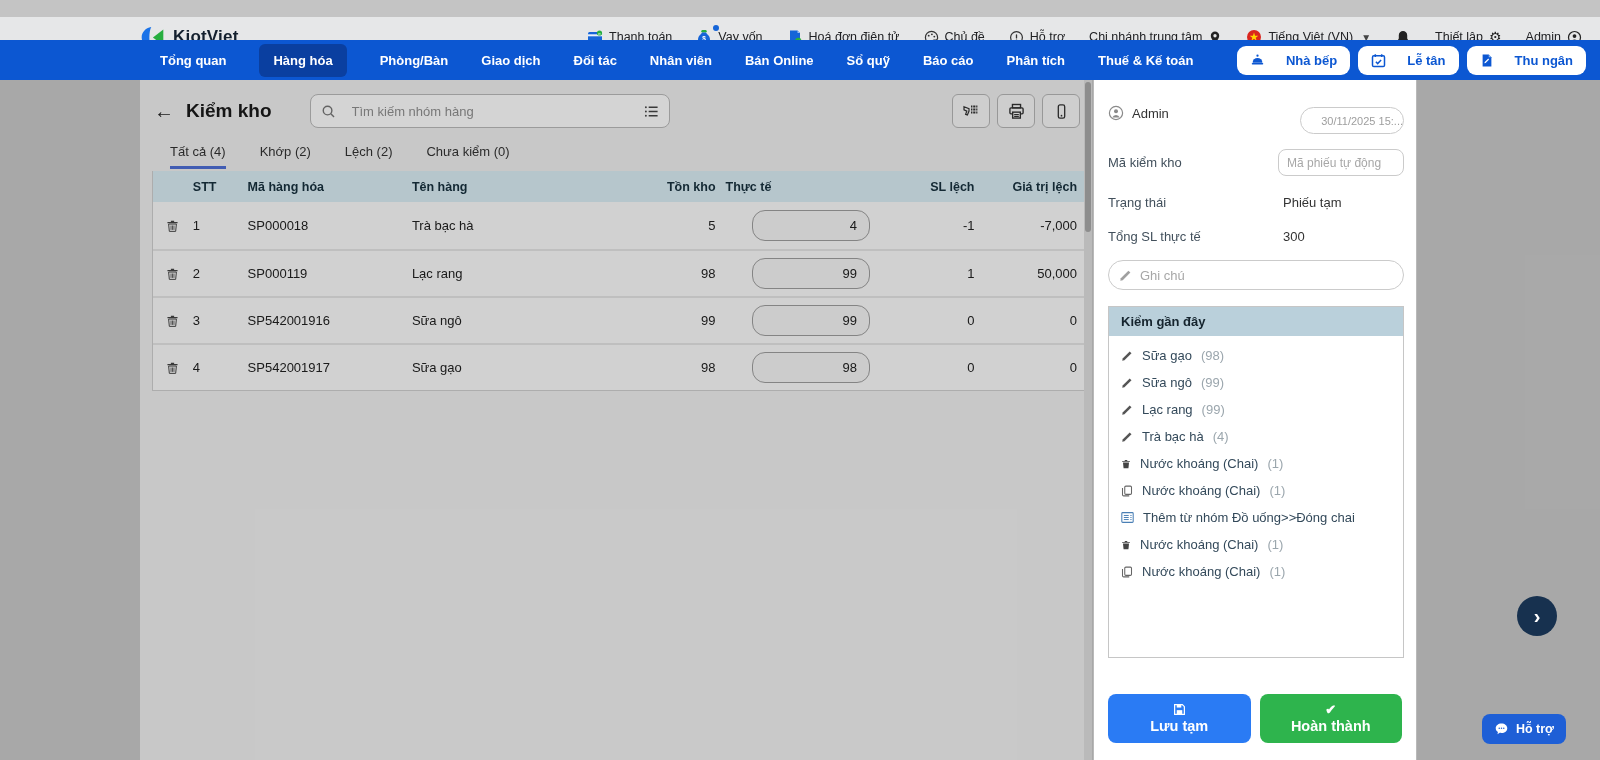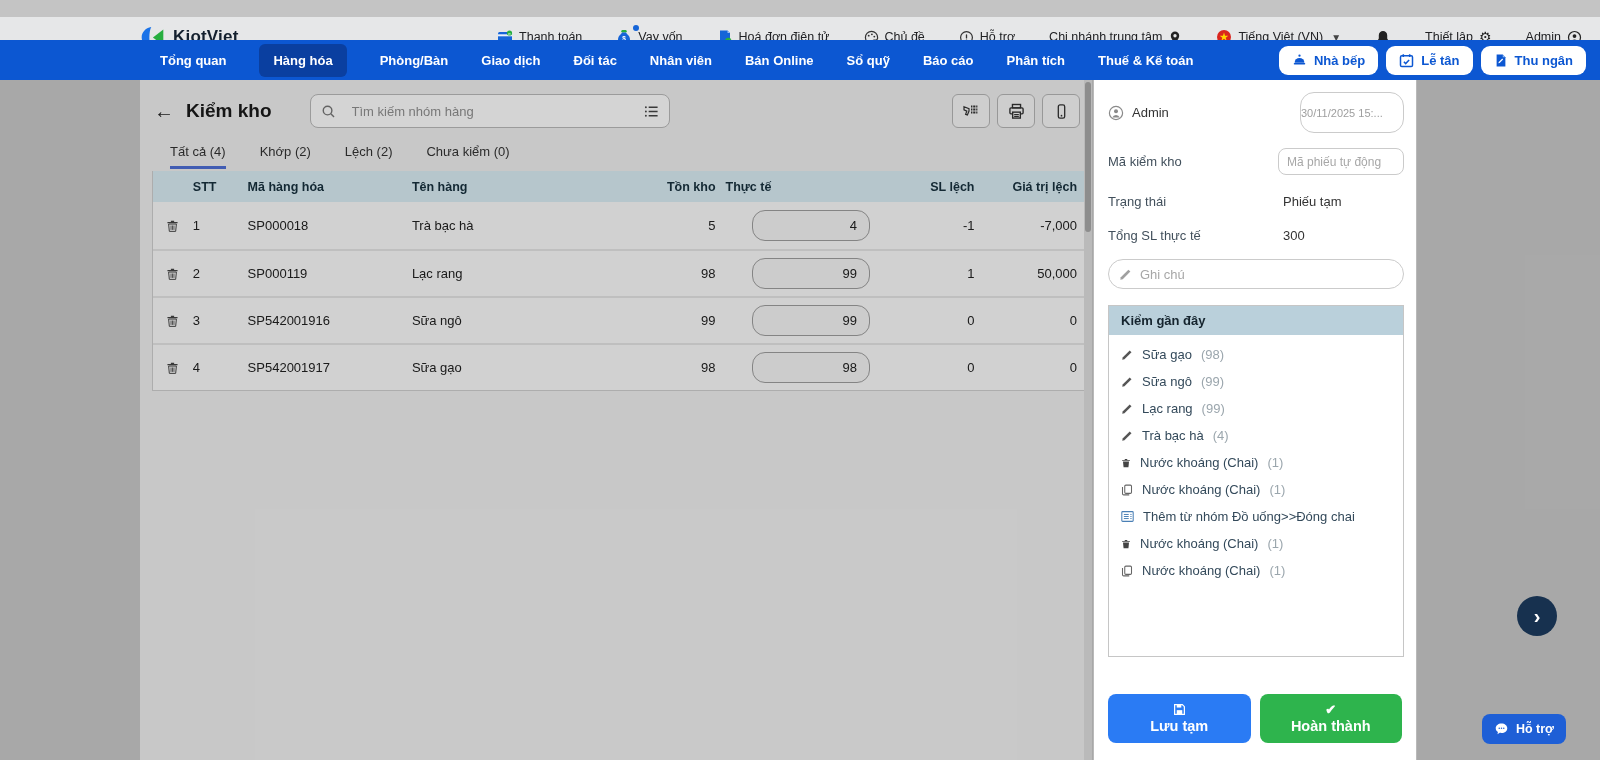--- a/index.html
+++ b/index.html
@@ -5,38 +5,38 @@
   * { box-sizing: border-box; margin: 0; padding: 0; }
   html,body { width:1600px; height:760px; overflow:hidden;
     font-family:"Liberation Sans", sans-serif; background:#c4c4c4; }
   .icon svg { display:block; }
 
   
   .topbar { position:absolute; left:0; top:17px; width:1600px; height:40px;
     background:#e6e7e8; display:flex; align-items:center; padding:0 18px 0 140px; z-index:10;}
   .brand { display:flex; align-items:center; gap:8px; }
   .brand-name { font-size:17px; font-weight:700; color:#14202e; letter-spacing:.2px; }
-  .top-items { margin-left:auto; display:flex; align-items:center; gap:34px; }
+  .top-items { margin-left:auto; display:flex; align-items:center; gap:24px; }
   .top-item { display:flex; align-items:center; gap:6px; font-size:12.5px; color:#202124;
     cursor:pointer; position:relative; }
   .beta-badge { position:absolute; left:18px; top:24px; background:#23a455; color:#fff;
     font-size:9px; font-weight:700; padding:1px 5px; border-radius:3px; z-index:12;}
   .loan-dot { position:absolute; right:-7px; top:-4px; width:6px; height:6px; border-radius:50%;
     background:#1565d8; }
   .caret { font-size:10px; color:#444; margin-left:2px; }
 
   
   .navbar { position:absolute; left:0; top:40px; width:1600px; height:40px; background:#0c57d2;
     display:flex; align-items:center; padding:0 14px 0 160px; z-index:10; }
   .nav-items { display:flex; align-items:center; gap:33px; }
   .nav-item { color:#fff; font-size:13px; font-weight:700; cursor:pointer; white-space:nowrap; }
   .nav-item.active { background:#0a3fa0; padding:9px 14px; border-radius:6px; }
   .nav-buttons { margin-left:auto; display:flex; gap:8px; }
   .nav-btn { background:#fff; color:#0c57d2; font-size:13px; font-weight:700; border:none;
-    border-radius:9px; padding:7px 13px; display:flex; align-items:center; gap:7px; cursor:pointer;
+    border-radius:9px; padding:7px 13px; display:flex; align-items:center; gap:21px; cursor:pointer;
     font-family:"Liberation Sans",sans-serif;}
 
   
   .main { position:absolute; left:0; top:80px; width:1600px; height:680px; background:#c9c9c9; }
   .work { position:absolute; left:140px; top:0; width:952px; height:680px; background:#efefef; }
   .scrim-left { position:absolute; left:0; top:0; width:1093px; height:680px;
     background:rgba(0,0,0,0.16); z-index:2; pointer-events:none; }
   .scrim-right { position:absolute; left:1417px; top:0; width:183px; height:680px;
     background:rgba(0,0,0,0.16); z-index:2; pointer-events:none; }
 
@@ -77,23 +77,23 @@
   .work-scrollbar { position:absolute; left:944px; top:0; width:8px; height:680px; background:#dedede; }
   .work-scrollbar .thumb { position:absolute; left:1px; top:2px; width:6px; height:150px;
     background:#a9a9a9; border-radius:3px; }
 
   
   .panel { position:absolute; left:1093px; top:0; width:324px; height:680px; background:#fff;
     border-left:1px solid #b9b9b9; border-right:1px solid #b9b9b9; z-index:3;
     padding:12px 12px 0 14px; }
   .p-row { display:flex; align-items:center; justify-content:space-between; }
   .p-user { display:flex; align-items:center; gap:8px; font-size:13px; color:#333; }
-  .date-box { width:104px; height:41px; border:1px solid #cbcbcb; border-radius:14px;
-    font-size:11px; color:#9e9e9e; text-align:left; background:#fff; outline:none;
-    font-family:"Liberation Sans",sans-serif;}
+  .date-box { width:104px; height:27px; border:1px solid #cbcbcb; border-radius:14px;
+    font-size:11px; color:#9e9e9e; text-align:right; background:#fff; outline:none;
+    font-family:"Liberation Sans",sans-serif;margin-top:15px;}
   .p-label { font-size:13px; color:#42505c; }
   .code-input { width:126px; height:27px; border:1px solid #cbcbcb; border-radius:8px;
     font-size:12px; color:#333; padding:0 8px; outline:none; background:#fff;
     font-family:"Liberation Sans",sans-serif;}
   .code-input::placeholder { color:#a7a7a7; }
   .p-static { margin-top:19px; display:flex; }
   .p-static .p-label { width:175px; }
   .p-value { font-size:13px; color:#333; }
   .note-box { margin-top:16px; height:30px; border:1px solid #cbcbcb; border-radius:15px;
     display:flex; align-items:center; padding:0 10px; gap:8px; }

